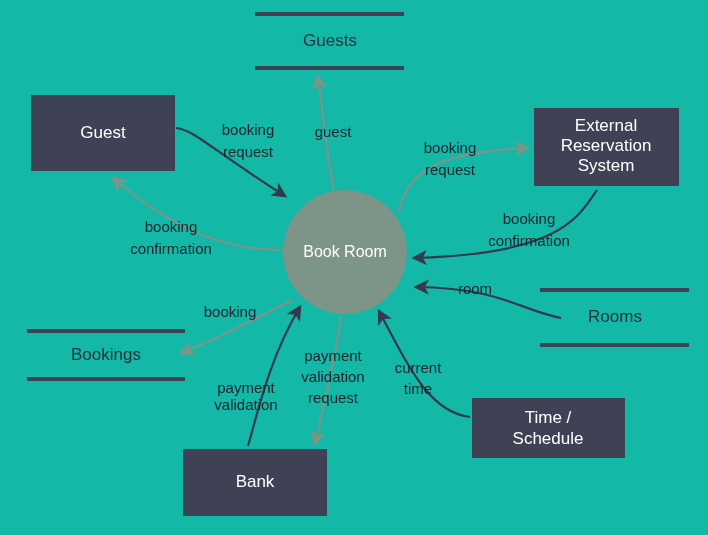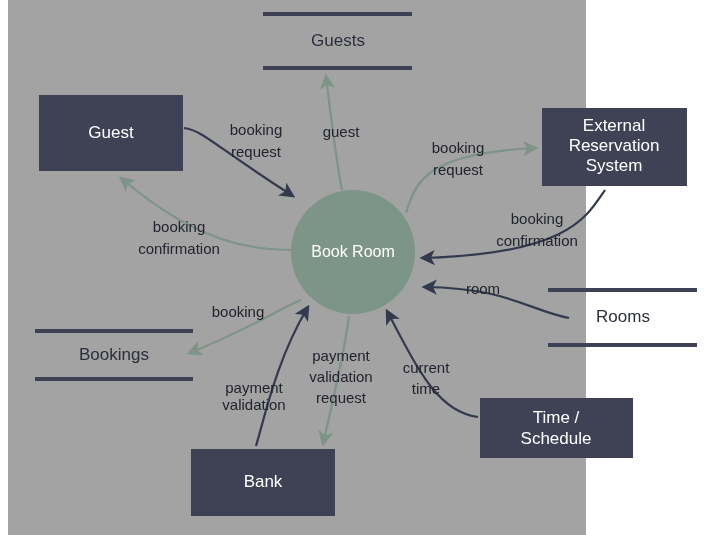--- a/index.html
+++ b/index.html
@@ -8,24 +8,23 @@
     background: #ffffff;
   }
   body {
     width: 708px;
     height: 535px;
     overflow: hidden;
     font-family: "Liberation Sans", sans-serif;
   }
   #diagram-root {
     position: relative;
-    width: 578px;
+    width: 708px;
     height: 535px;
-    background: #a3a3a3;
-    margin-left: 8px;
+    background: #14b8a6;
   }
   svg.diagram-canvas {
     display: block;
     width: 708px;
     height: 535px;
   }
   .entity-box-rect {
     fill: #3f4254;
   }
   .entity-box-label {

